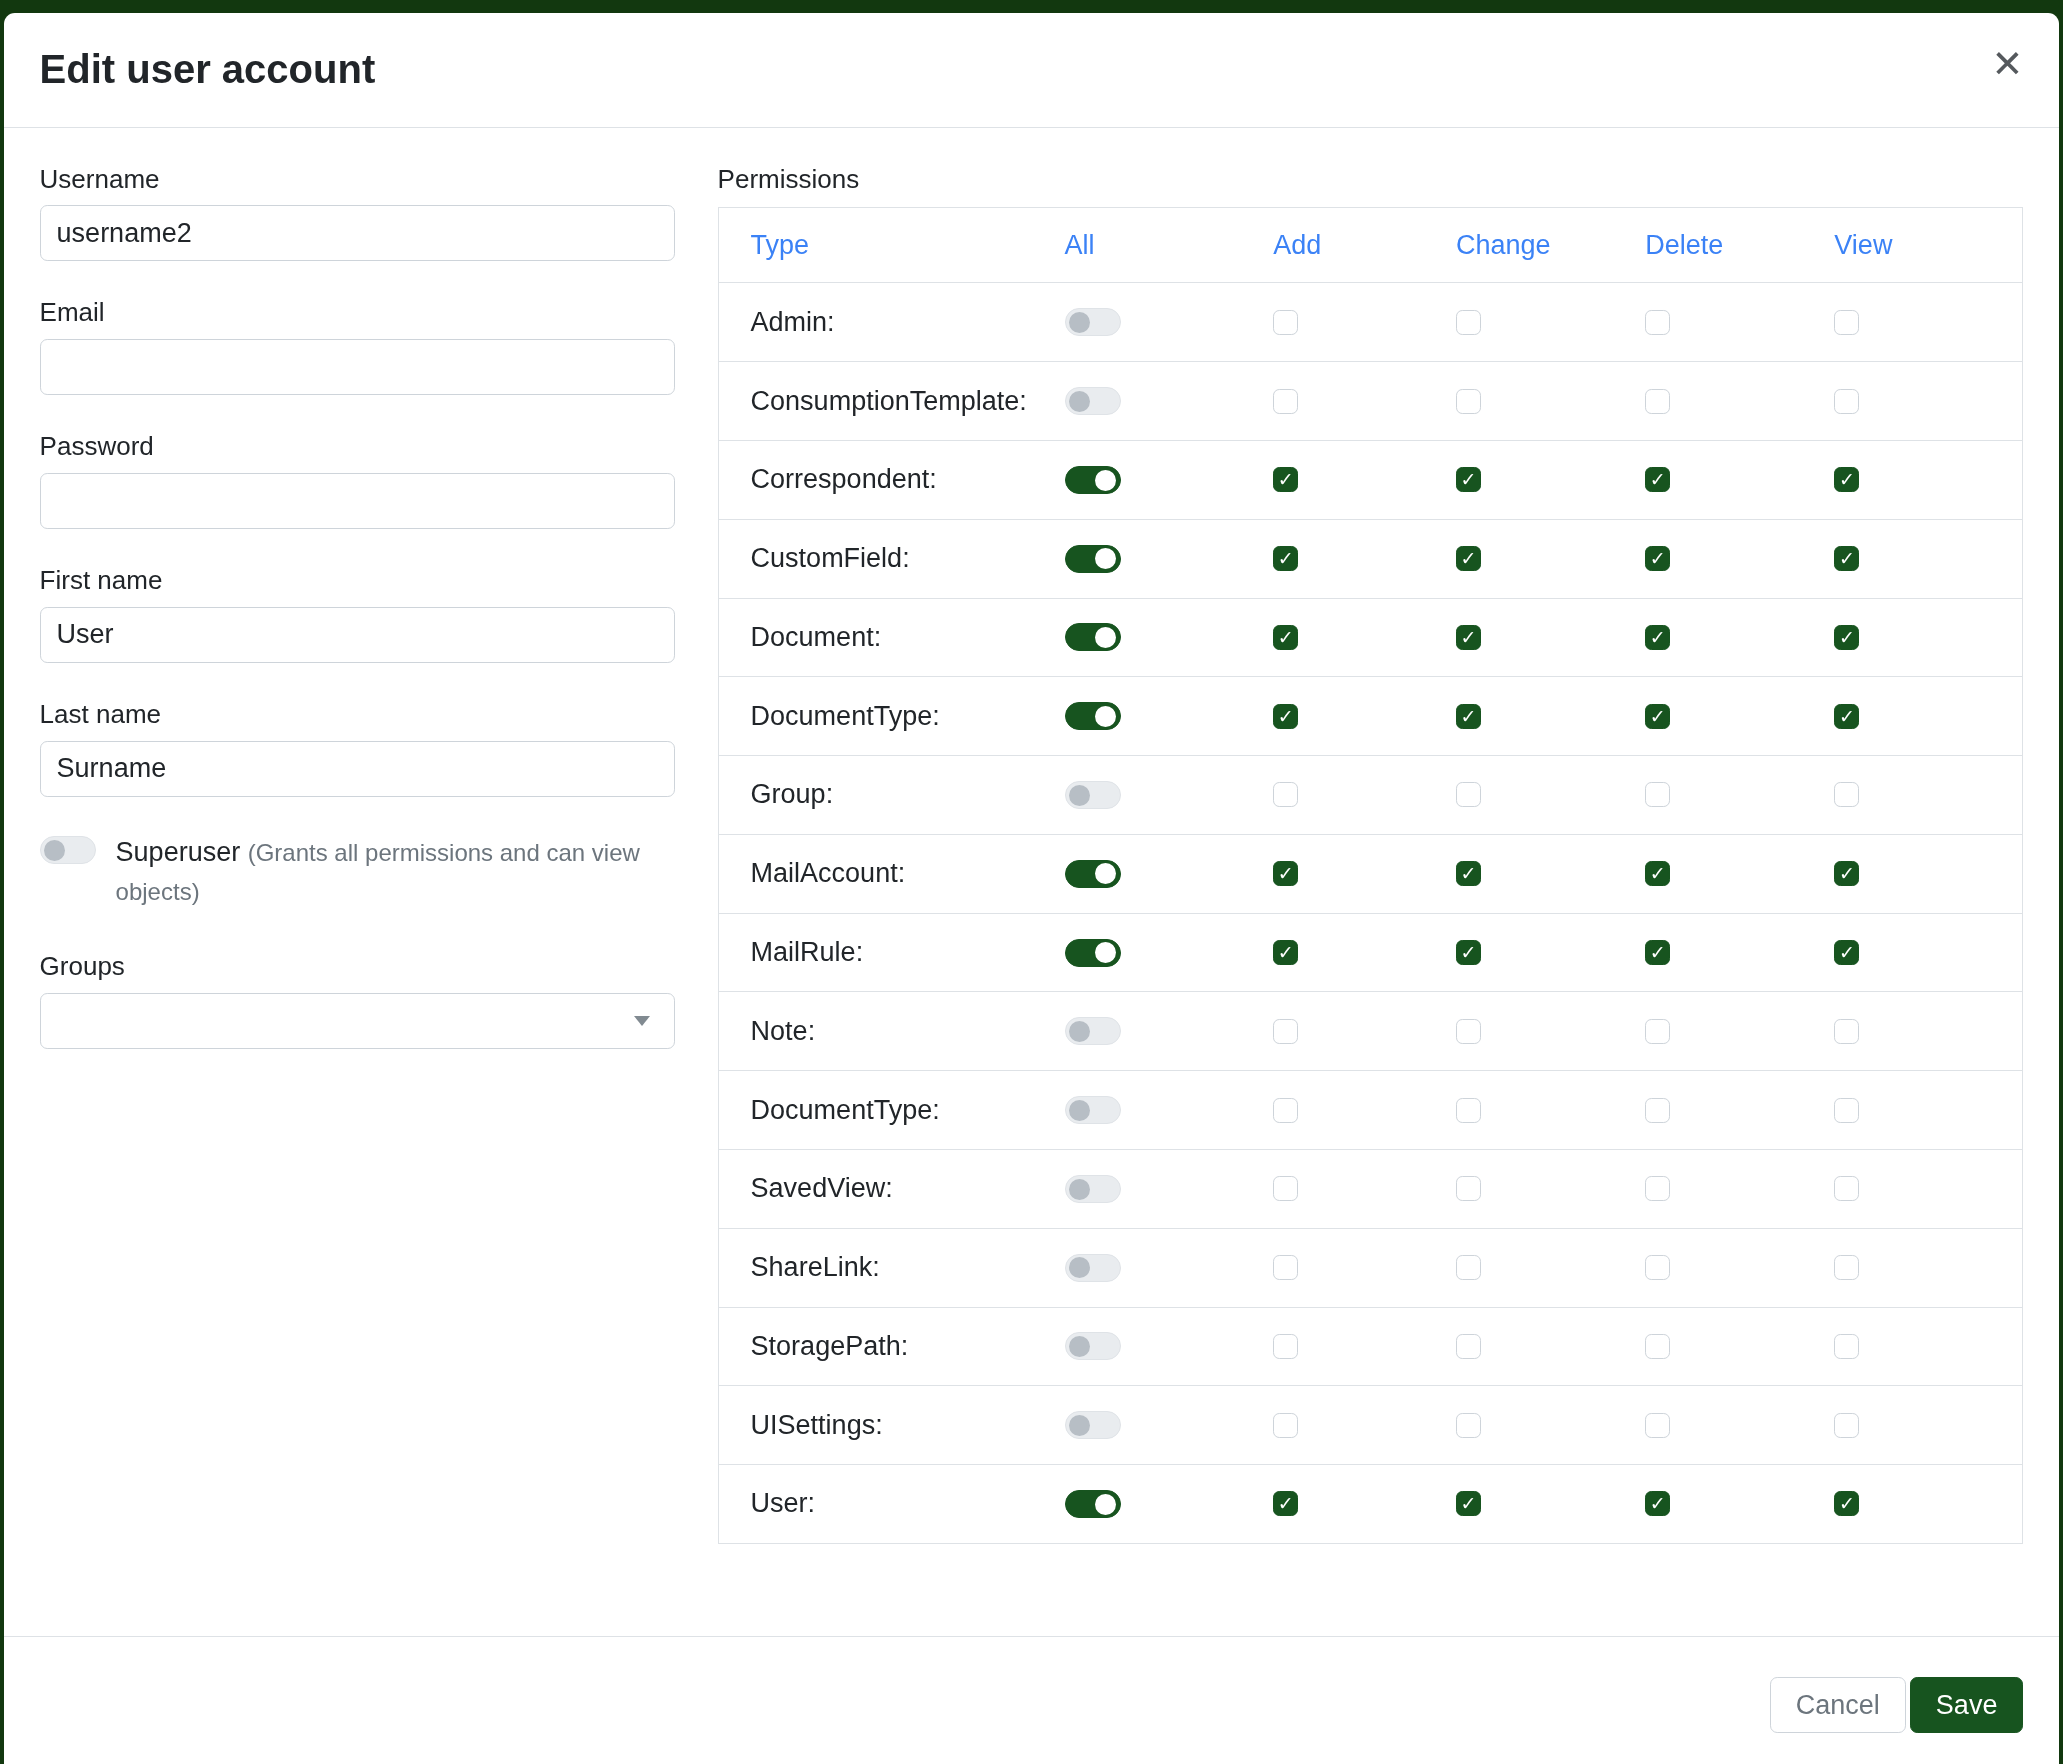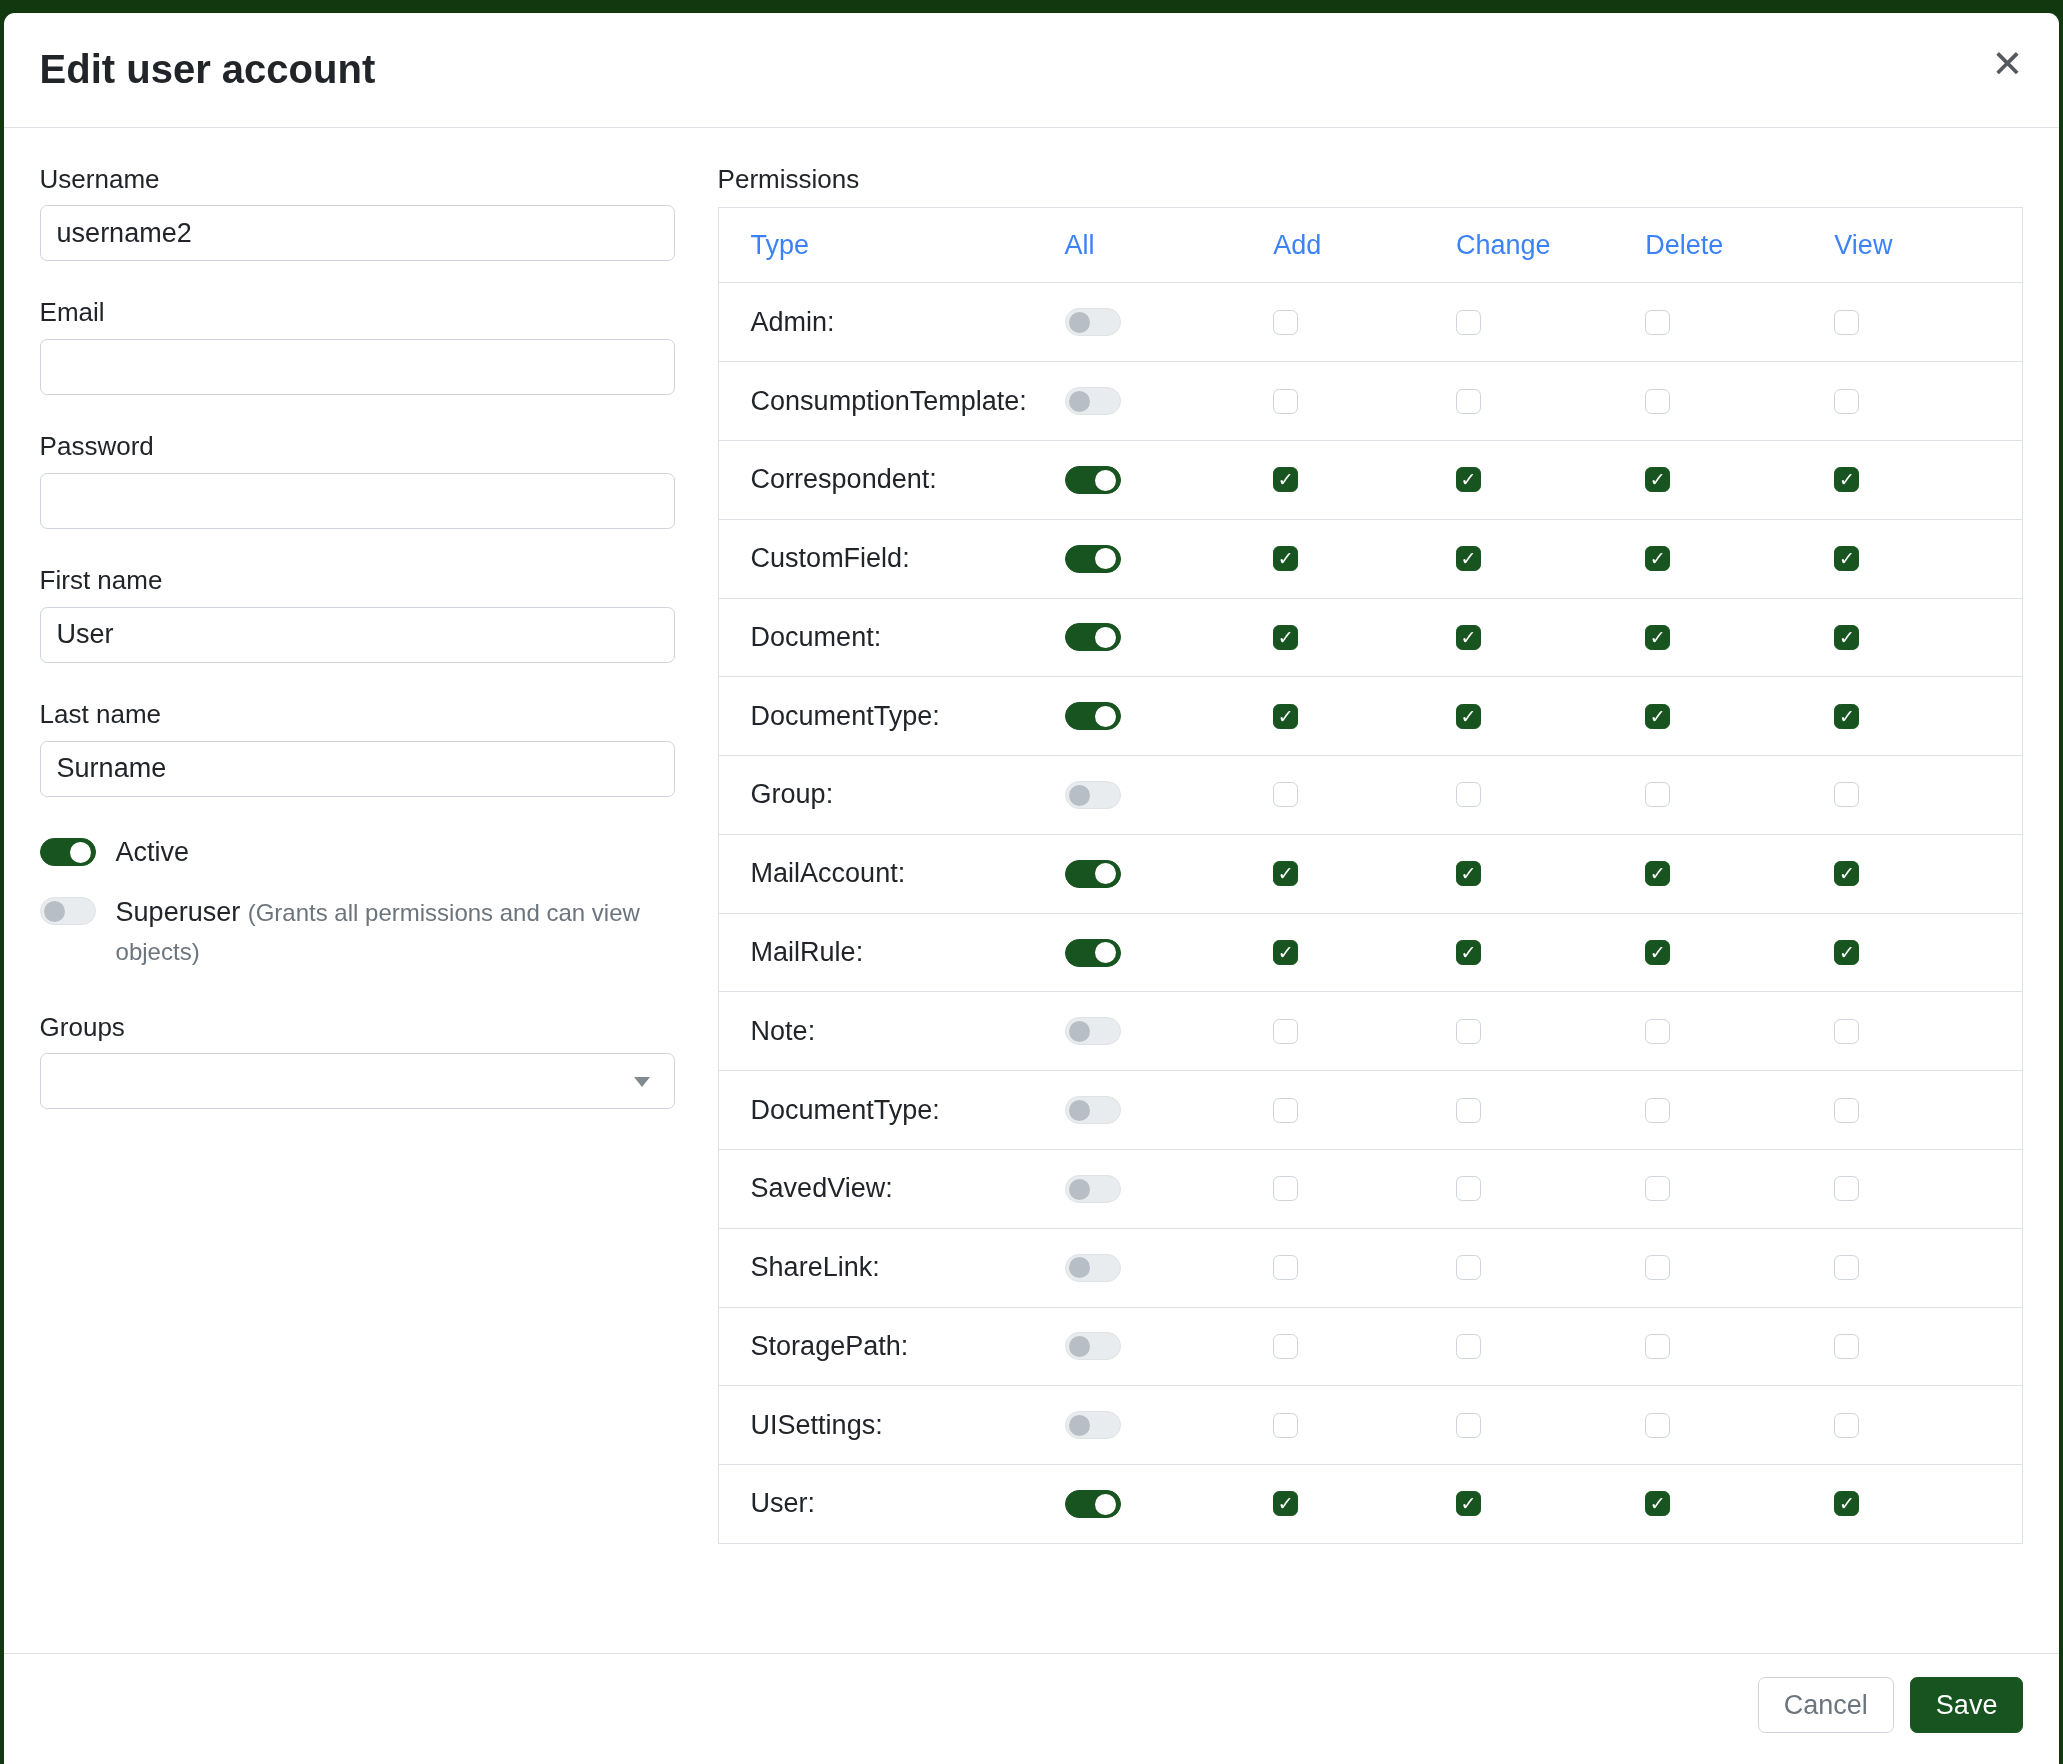--- a/index.html
+++ b/index.html
@@ -173,25 +173,25 @@
     color: #fff;
     font-size: 19px;
     font-weight: 700;
     line-height: 1;
     font-family: "DejaVu Sans", sans-serif;
   }
   
   .modal-footer {
     flex: 0 0 auto;
     border-top: 0.9px solid #dee2e6;
-    padding: 23px 36px 31px 36px;
+    padding: 40px 36px 31px 36px;
     display: flex;
     justify-content: flex-end;
     align-items: center;
-    gap: 16px;
+    gap: 4px;
   }
   .btn {
     height: 56px;
     padding: 0 25px;
     font-size: 27px;
     border-radius: 7.2px;
     display: inline-flex;
     align-items: center;
     justify-content: center;
     font-family: inherit;
@@ -240,28 +240,20 @@
       <div class="form-group">
         <label class="field-label">First name</label>
         <input class="text-input" type="text" value="User" style="">
       </div>
 
       <div class="form-group">
         <label class="field-label">Last name</label>
         <input class="text-input" type="text" value="Surname" style="">
       </div>
 
-      <div class="toggle-row" style="align-items:center;">
-        <div class="switch on">
-          <div class="knob"></div>
-        </div>
-        <div class="toggle-text">
-          <span>Active</span>
-        </div>
-      </div>
 
       <div class="toggle-row">
         <div class="switch" style="margin-top:3.6px;">
           <div class="knob"></div>
         </div>
         <div class="toggle-text">
           <span>Superuser</span>
           <span class="hint">(Grants all permissions and can view objects)</span>
         </div>
       </div>

